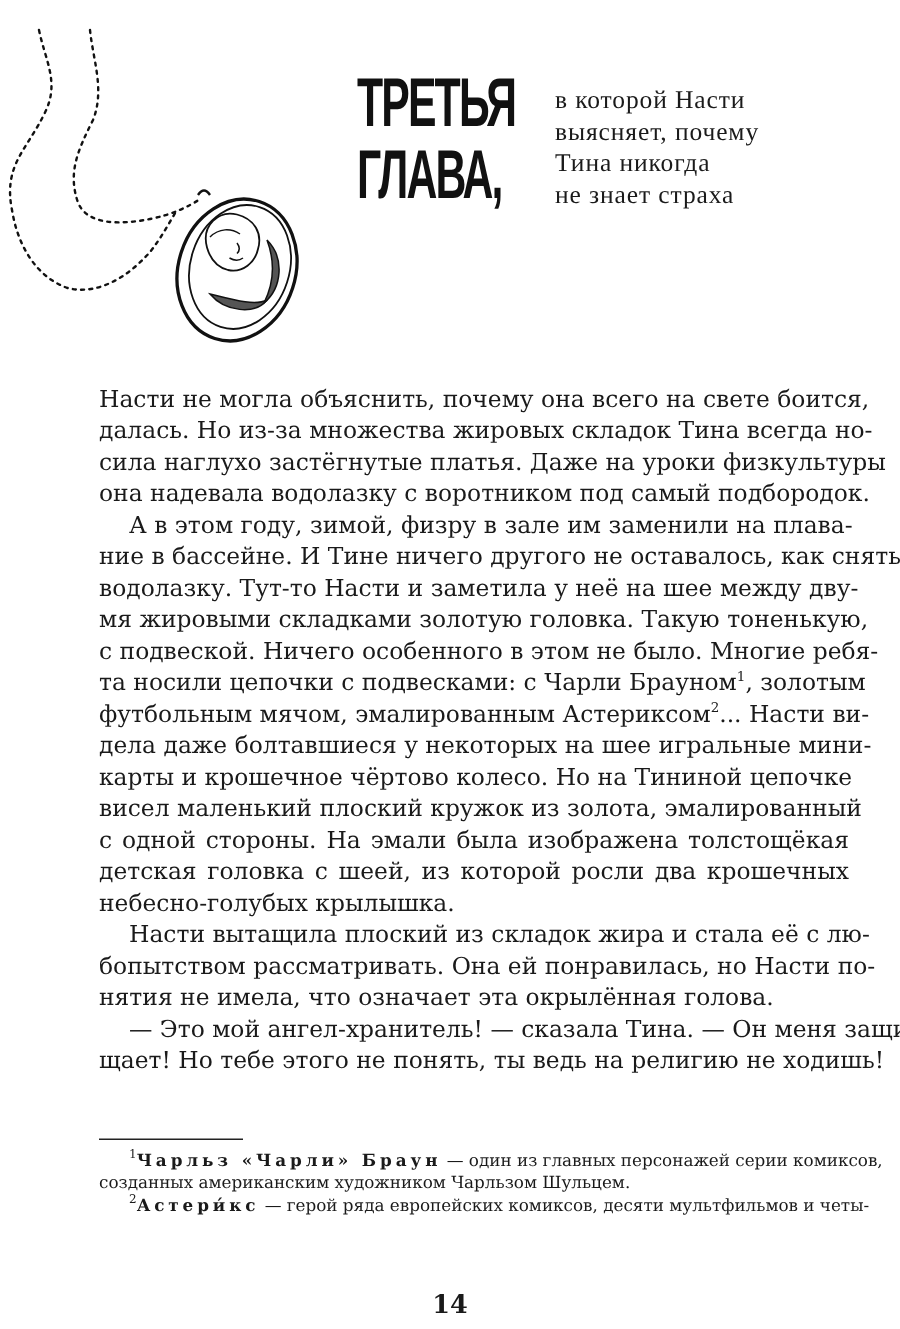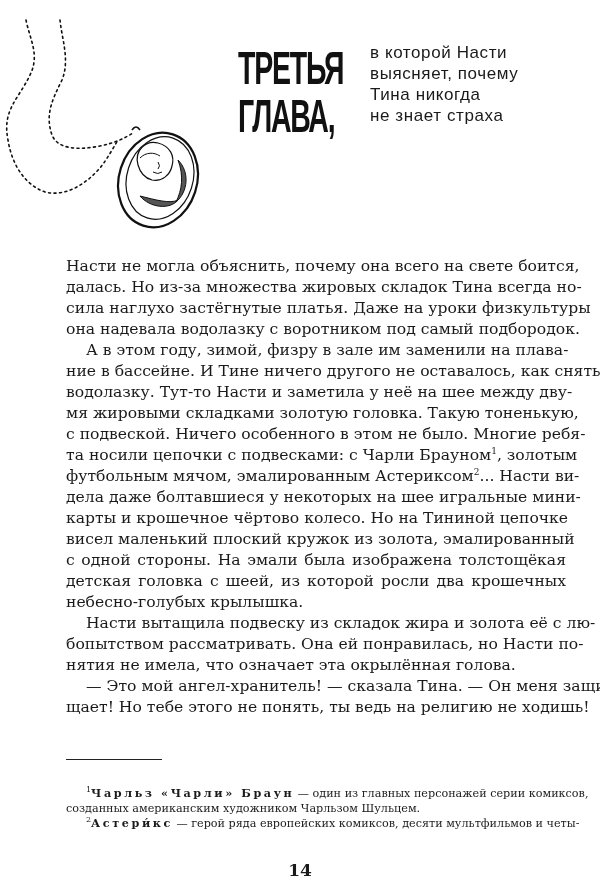--- a/index.html
+++ b/index.html
@@ -35,22 +35,22 @@
       letter-spacing: -2px;
       transform: scaleX(0.62);
       transform-origin: left top;
       color: #111;
       white-space: nowrap;
     }
     .chapter-title .line { display: block; }
     .chapter-subtitle {
       position: absolute;
       left: 370px;
-      top: 42px;
-      font-family: Liberation Sans, sans-serif;
+      top: 56px;
+      font-family: Liberation Serif, serif;
       font-size: 17px;
       line-height: 21px;
       color: #1a1a1a;
       letter-spacing: 0.6px;
       white-space: nowrap;
     }
     .chapter-subtitle .line { display: block; }
 
     
     .body-text {
@@ -89,21 +89,20 @@
       height: 1px;
       background: #222;
     }
     .footnotes {
       position: absolute;
       left: 66px;
       top: 766px;
       width: 500px;
       font-size: 11.2px;
       line-height: 15px;
-      margin-top: 20px;
     }
     .footnotes .ln {
       display: block;
       text-align: justify;
       text-align-last: justify;
       white-space: nowrap;
     }
     .footnotes .ln.last { text-align-last: left; }
     .footnotes .ln.indent { padding-left: 20px; }
     .footnotes .term { letter-spacing: 2.6px; font-weight: 700; }
@@ -169,21 +168,21 @@
     <span class="ln">с подвеской. Ничего особенного в этом не было. Многие ребя-</span>
     <span class="ln"><span>та носили цепочки с подвесками: с Чарли Брауном</span><sup class="fn">1</sup><span>, золотым</span></span>
     <span class="ln"><span>футбольным мячом, эмалированным Астериксом</span><sup class="fn">2</sup><span>... Насти ви-</span></span>
     <span class="ln">дела даже болтавшиеся у некоторых на шее игральные мини-</span>
     <span class="ln">карты и крошечное чёртово колесо. Но на Тининой цепочке</span>
     <span class="ln">висел маленький плоский кружок из золота, эмалированный</span>
     <span class="ln">с одной стороны. На эмали была изображена толстощёкая</span>
     <span class="ln">детская головка с шеей, из которой росли два крошечных</span>
     <span class="ln last">небесно-голубых крылышка.</span>
 
-    <span class="ln indent">Насти вытащила подвеску из складок жира и золота её с лю-</span>
+    <span class="ln indent">Насти вытащила плоский из складок жира и стала её с лю-</span>
     <span class="ln">бопытством рассматривать. Она ей понравилась, но Насти по-</span>
     <span class="ln last">нятия не имела, что означает эта окрылённая голова.</span>
 
     <span class="ln indent">— Это мой ангел-хранитель! — сказала Тина. — Он меня защи-</span>
     <span class="ln">щает! Но тебе этого не понять, ты ведь на религию не ходишь!</span>
   </div>
 
   <div class="footnote-rule"></div>
 
   <div class="footnotes">

